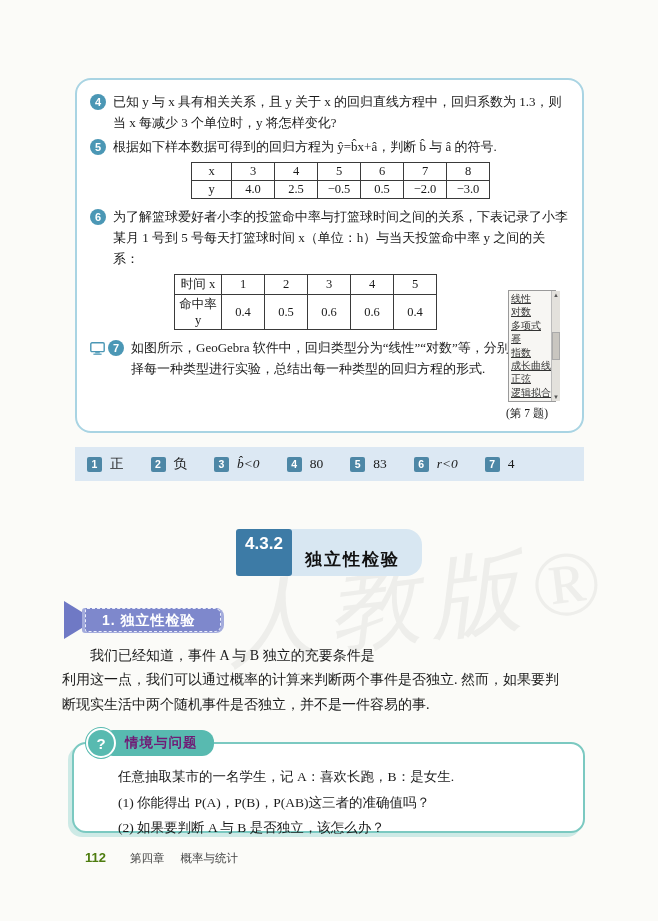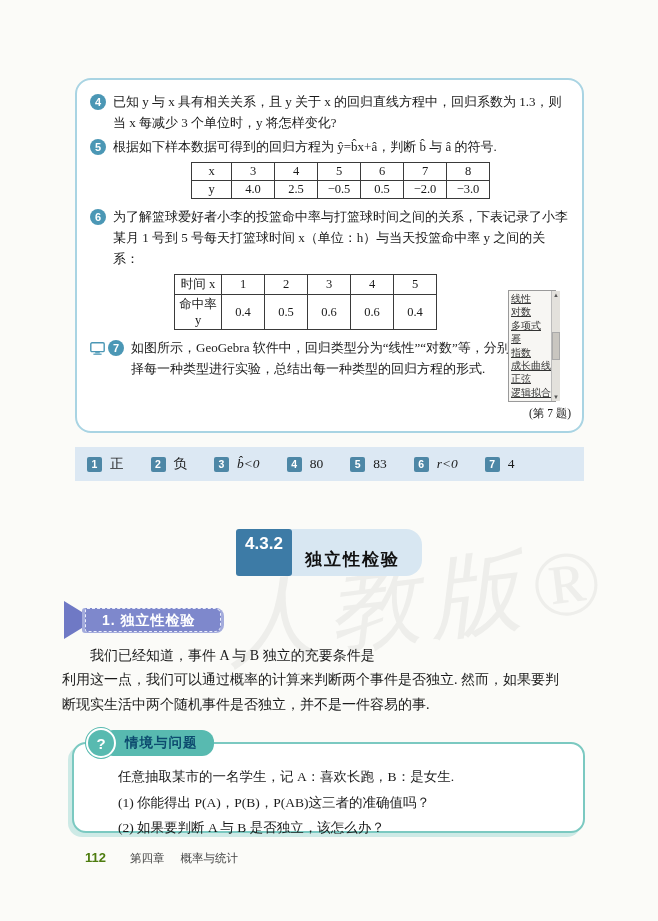--- a/index.html
+++ b/index.html
@@ -66,21 +66,21 @@
     display:flex;
   }
   .listbox-items { flex:1; padding:1px 0 0 2px; }
   .listbox-item { font-size:10px; line-height:13.4px; color:#333; white-space:nowrap;text-decoration:underline; }
   .scrollbar {
     width:10px; background:#e3e1dc; border-left:1px solid #bbb;
     display:flex; flex-direction:column; justify-content:space-between; align-items:center;
     font-size:6px; color:#555; padding:1px 0;
   }
   .scroll-thumb { width:8px; height:28px; background:#c9c6c0; border:1px solid #aaa; }
-  .listbox-caption { position:absolute; left:452px; top:326px; font-size:11.5px; }
+  .listbox-caption { position:absolute; left:429px; top:326px; font-size:11.5px; }
 
   
   .answers {
     position:absolute; left:75px; top:447px; width:509px; height:34px;
     background:#dce8f3; display:flex; align-items:center;
     padding-left:12px; z-index:1;
   }
   .ans-item { display:flex; align-items:center; margin-right:27px; }
   .ans-num {
     width:15px; height:15px; background:#4d87a6; color:#fff;
@@ -131,21 +131,21 @@
   .badge-circle {
     width:30px; height:30px; border-radius:50%;
     background:#58bab0; border:2px solid #fff; color:#fff;
     font-weight:bold; font-size:15px;
     display:flex; align-items:center; justify-content:center;
     position:relative; z-index:2;
     box-shadow:0 0 0 1px #58bab0;
     font-family:"Liberation Sans","DejaVu Sans",sans-serif;
   }
   .badge-pill {
-    background:#58bab0; color:#0c4a6e; font-weight:bold; font-size:13.5px;
+    background:#58bab0; color:#701a75; font-weight:bold; font-size:13.5px;
     padding:4px 16px; margin-left:-7px; border-radius:4px 12px 12px 4px;
     letter-spacing:1px;
     font-family:Liberation Sans, sans-serif;
   }
   .scenario-content { padding:20px 20px 0 44px; font-size:13.5px; line-height:1.9; }
 
   
   .footer { position:absolute; left:85px; top:850px; display:flex; align-items:baseline; z-index:1; }
   .footer-page { font-size:13px; font-weight:bold; color:#4d7c0f; font-family:"Liberation Sans","DejaVu Sans",sans-serif; }
   .footer-chapter { font-size:11.5px; color:#444; margin-left:24px; }

